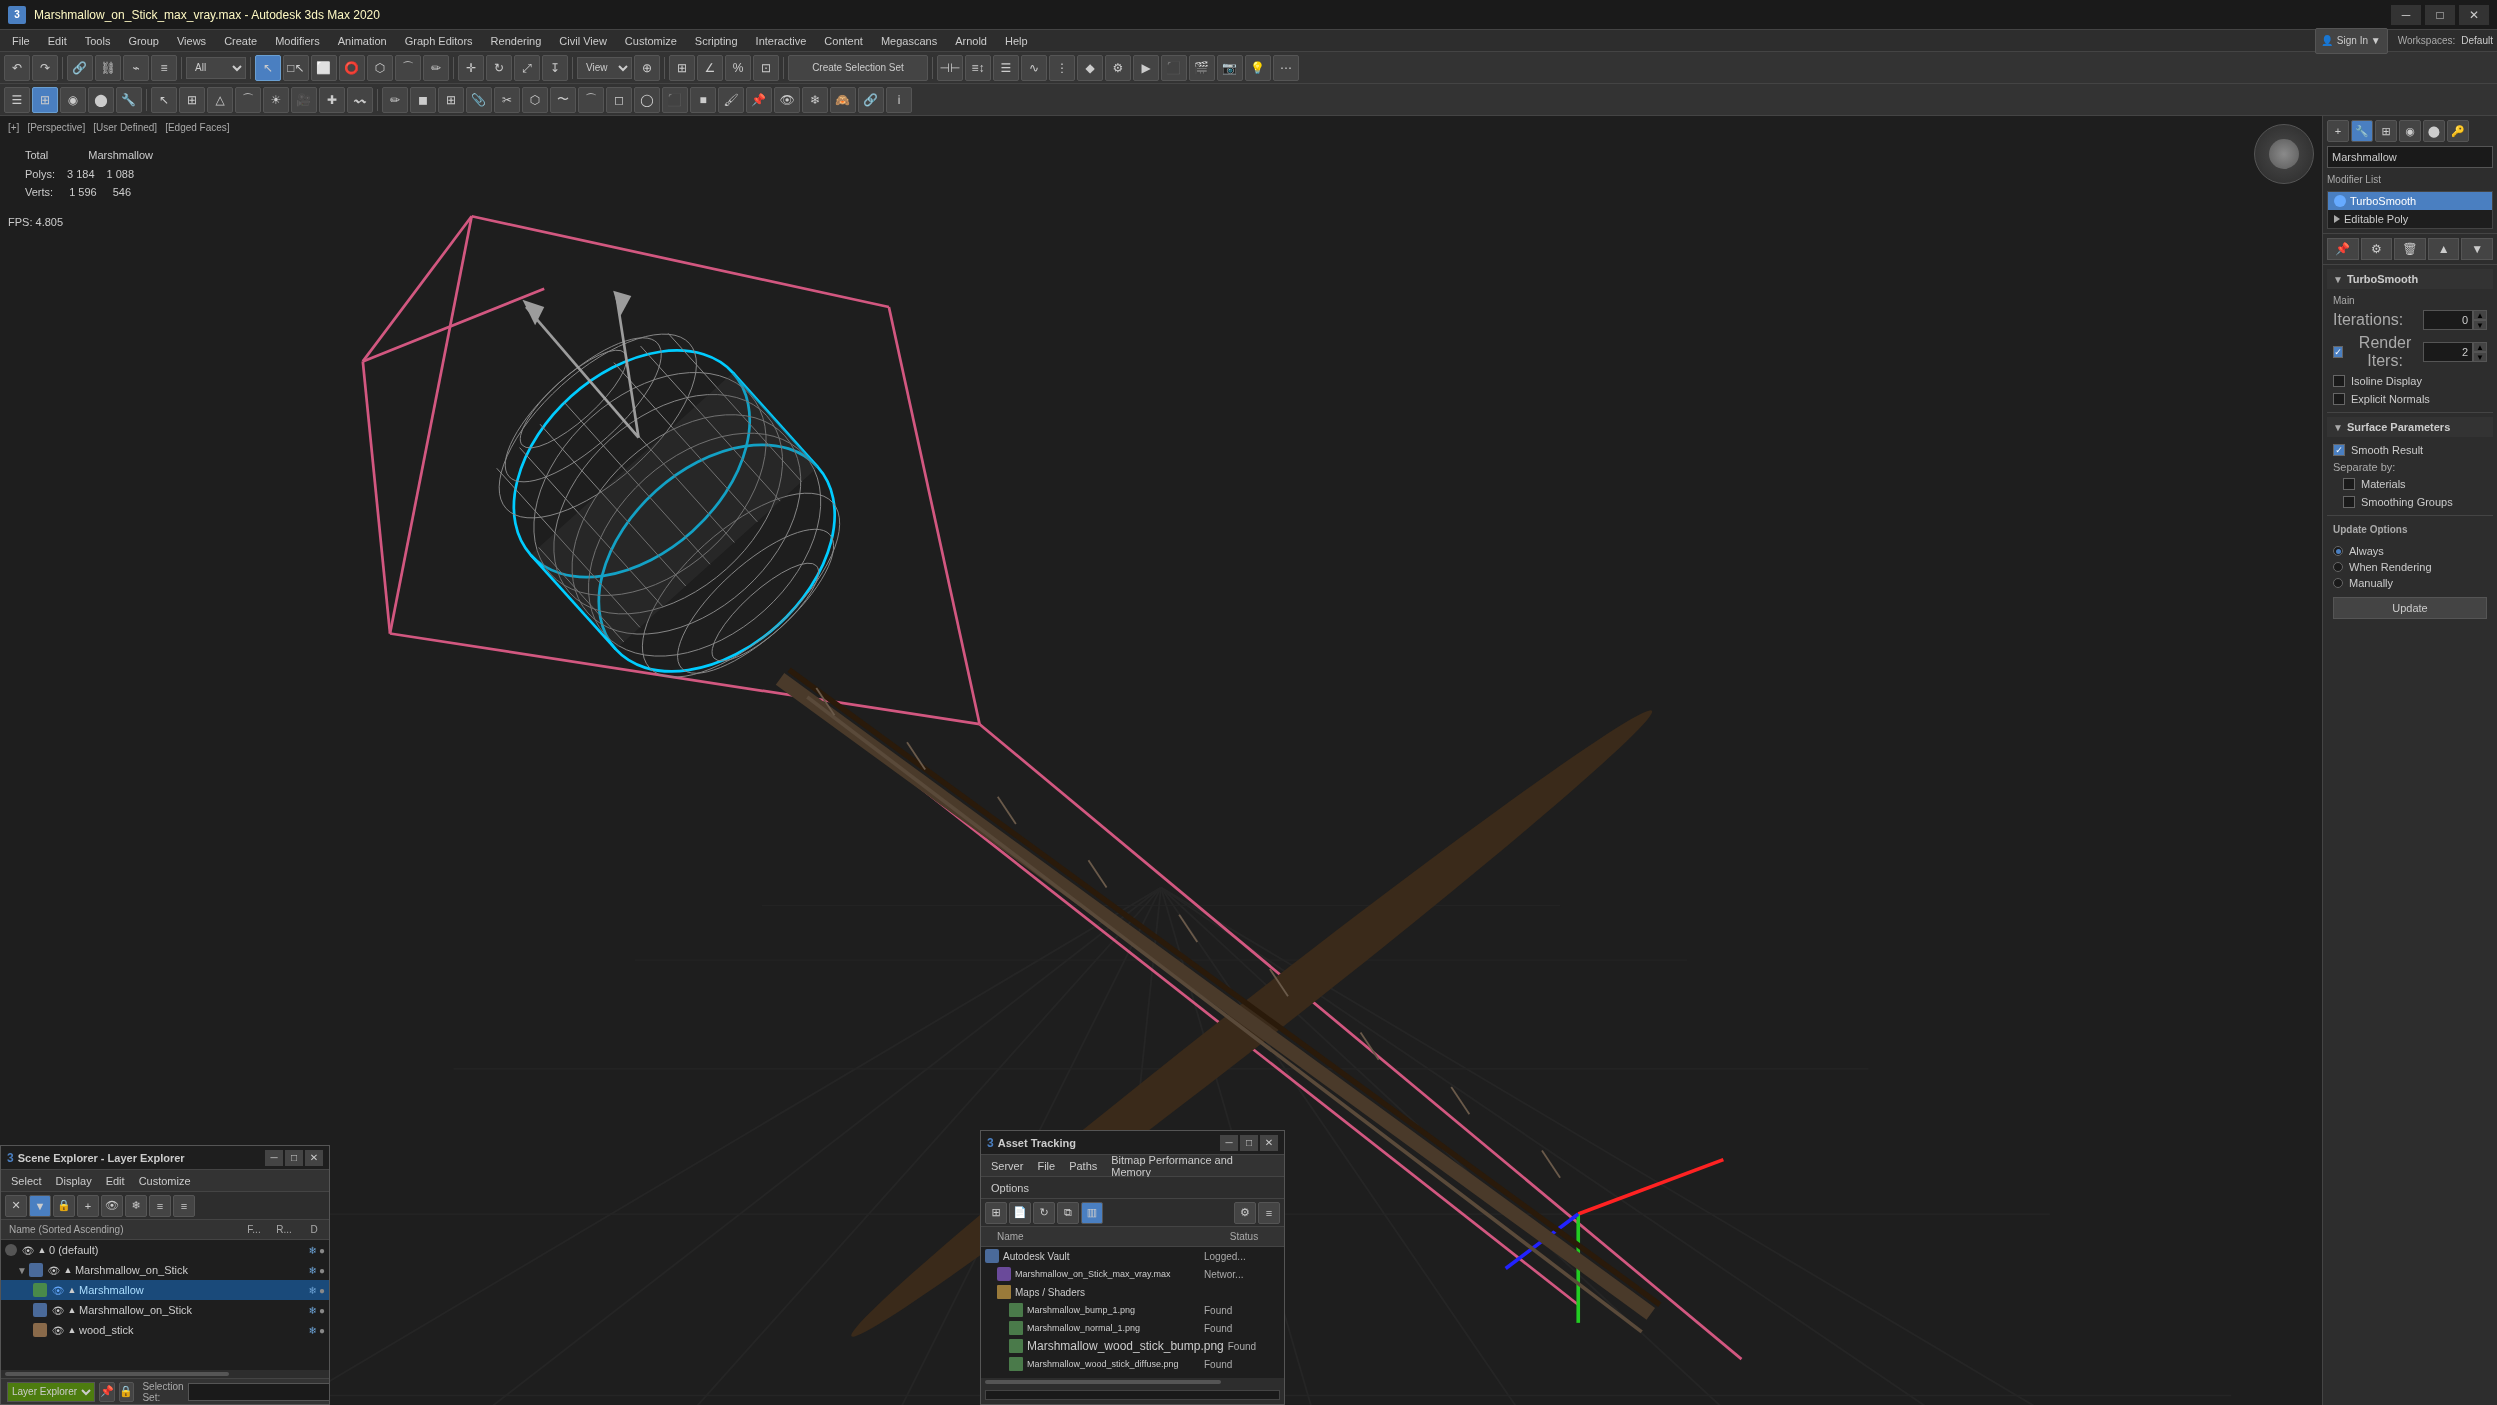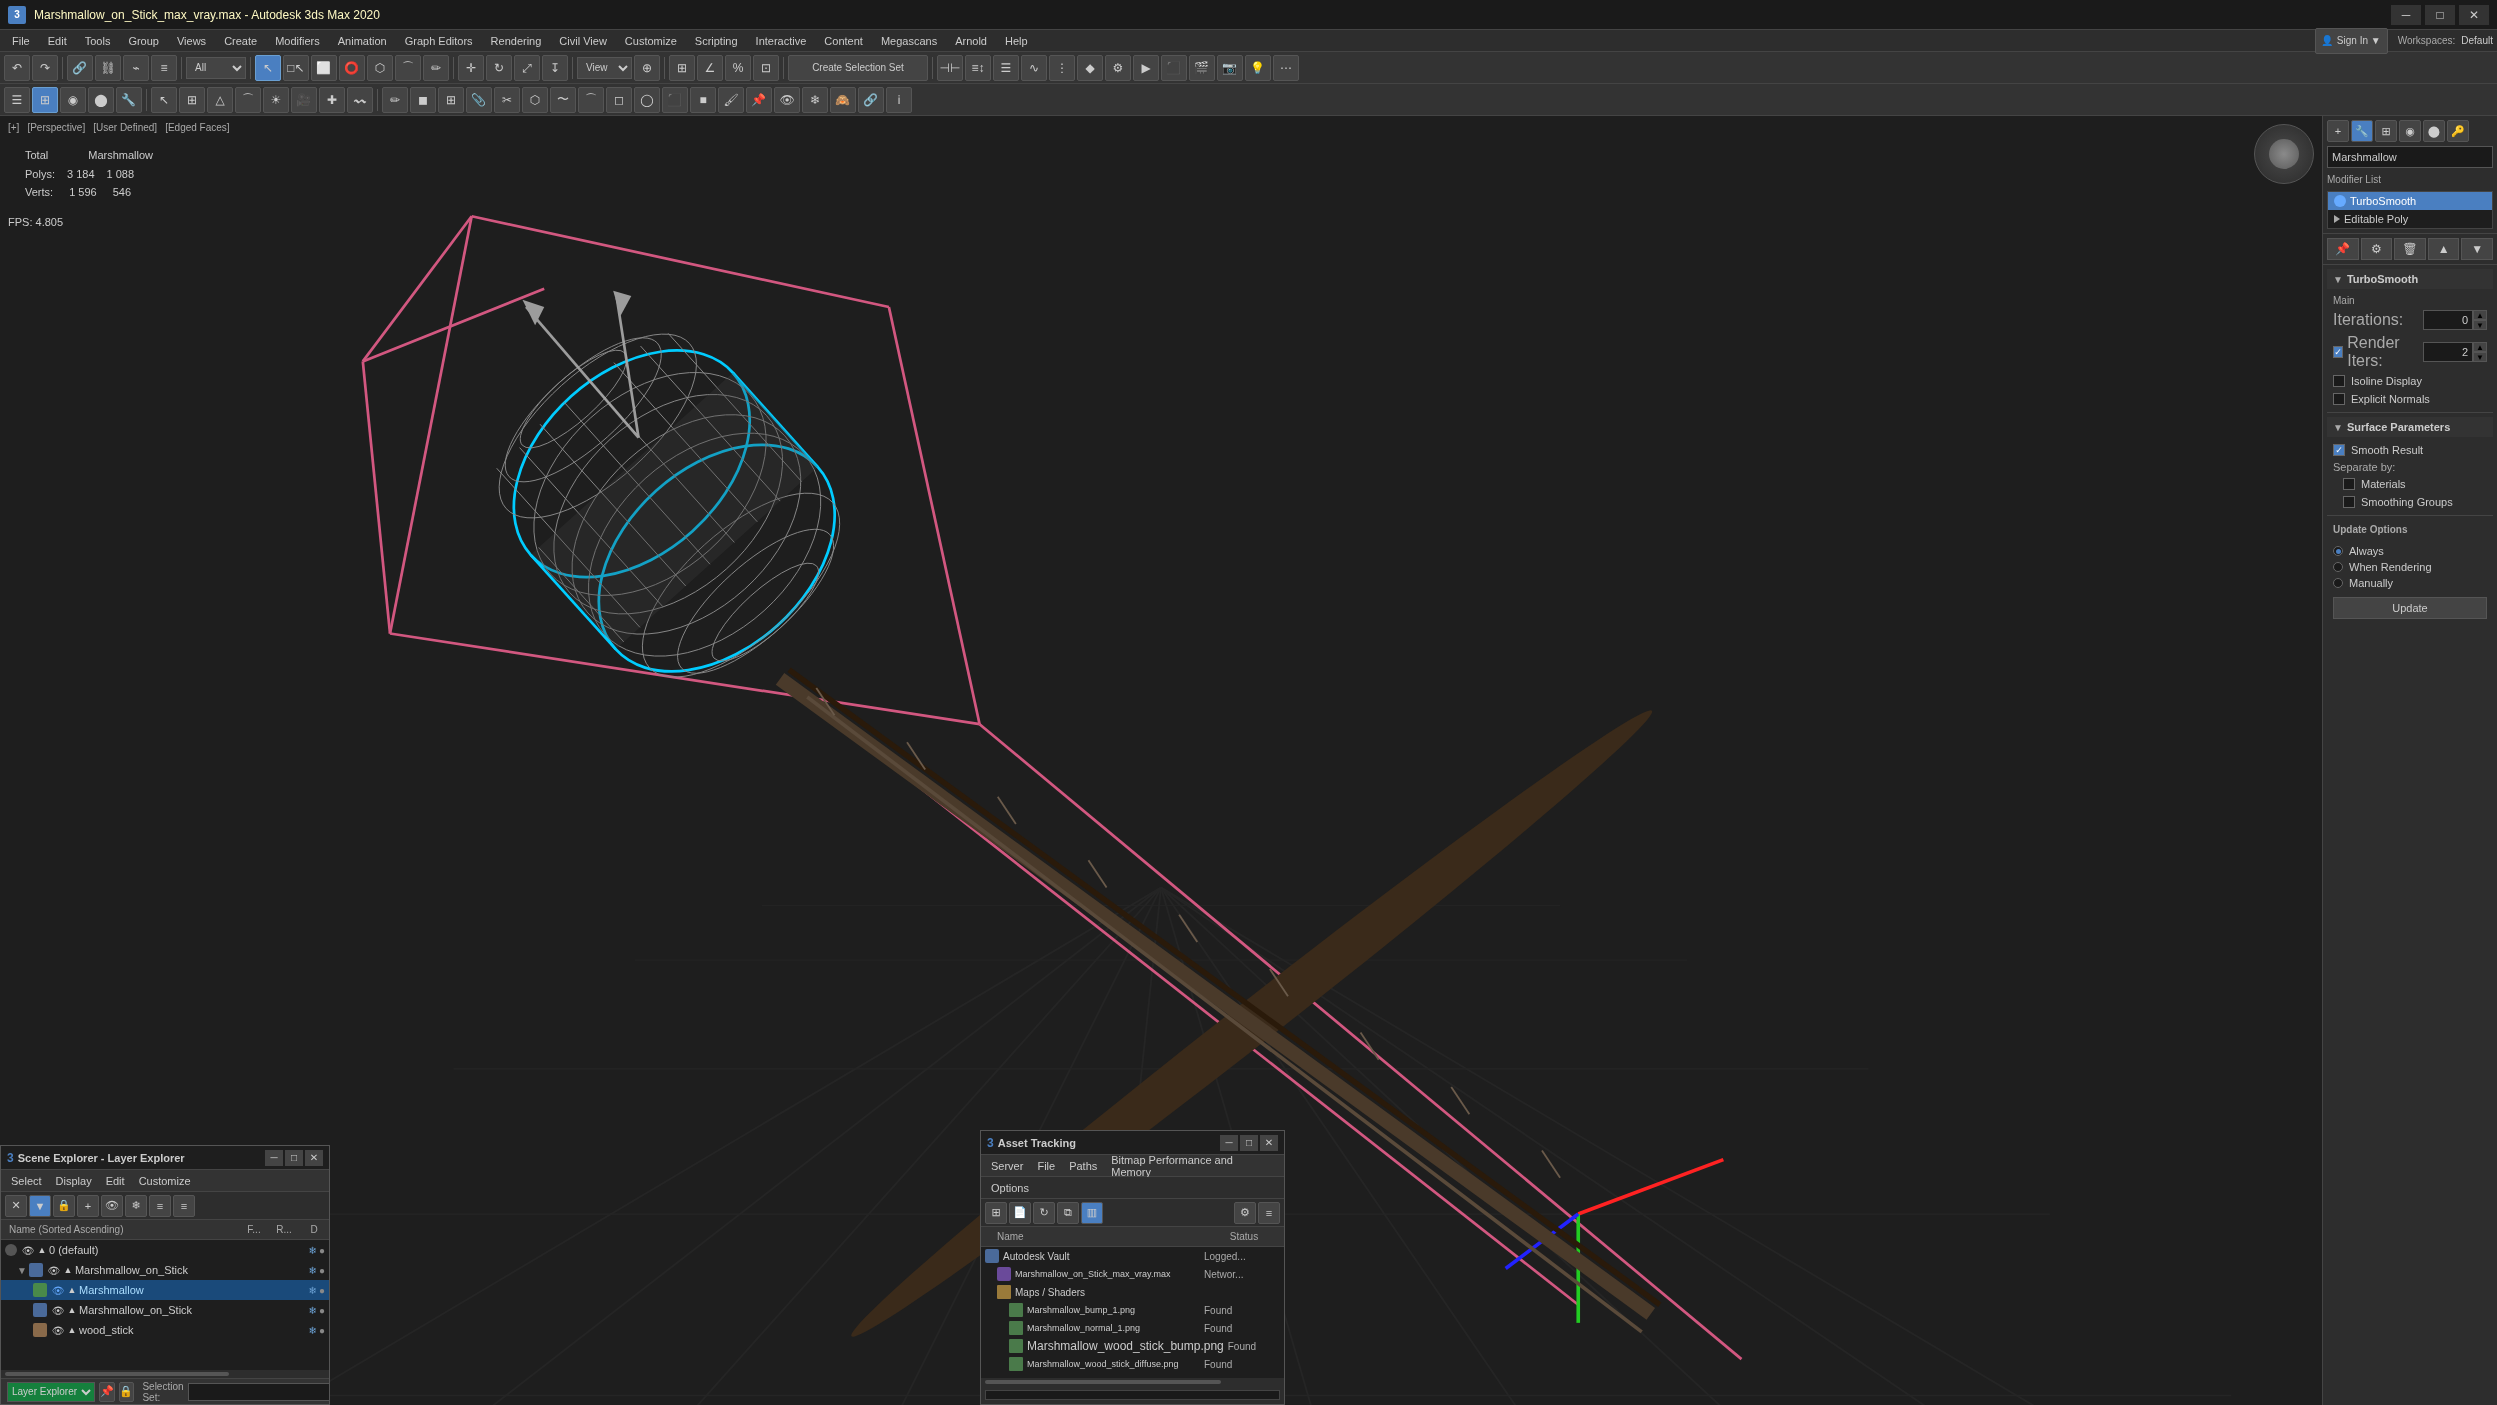--- a/index.html
+++ b/index.html
@@ -524,21 +524,21 @@
               <span class="se-snowflake">❄</span>
               <span class="se-dot">●</span>
             </div>
           </div>
         </div>
 
         <div style="height:8px;background:#2d2d2d;padding:2px 4px;">
           <div style="height:4px;background:#555;border-radius:2px;width:70%;"></div>
         </div>
         <div id="se-footer">
-          <select style="height:20px;background:#15803d;border:1px solid #555;color:#ccc;font-size:10px;">
+          <select style="height:20px;background:#4d7c0f;border:1px solid #555;color:#ccc;font-size:10px;">
             <option>Layer Explorer</option>
           </select>
           <button class="se-tb-btn" style="width:20px;height:20px;">📌</button>
           <button class="se-tb-btn" style="width:20px;height:20px;">🔒</button>
           <span style="font-size:10px;color:#aaa;margin-left:4px;">Selection Set:</span>
           <input type="text" style="flex: 1 1 0%; height: 18px; background: rgb(26, 26, 26); border: 1px solid rgb(85, 85, 85); color: rgb(204, 204, 204); font-size: 10px; padding: 0px 4px;">
         </div>
       </div>
 
       <div id="asset-tracking">
@@ -684,21 +684,21 @@
         <div style="display:flex;align-items:center;">
           <div class="prop-value">0</div>
           <div class="prop-spinner">
             <button class="prop-spin-btn">▲</button>
             <button class="prop-spin-btn">▼</button>
           </div>
         </div>
       </div>
 
       <div class="prop-row">
-        <div style="display:flex;align-items:center;gap:4px;">
+        <div style="display:flex;align-items:center;gap:4px;text-align:center;">
           <div class="prop-checkbox checked"></div>
           <span class="prop-label">Render Iters:</span>
         </div>
         <div style="display:flex;align-items:center;">
           <div class="prop-value">2</div>
           <div class="prop-spinner">
             <button class="prop-spin-btn">▲</button>
             <button class="prop-spin-btn">▼</button>
           </div>
         </div>

